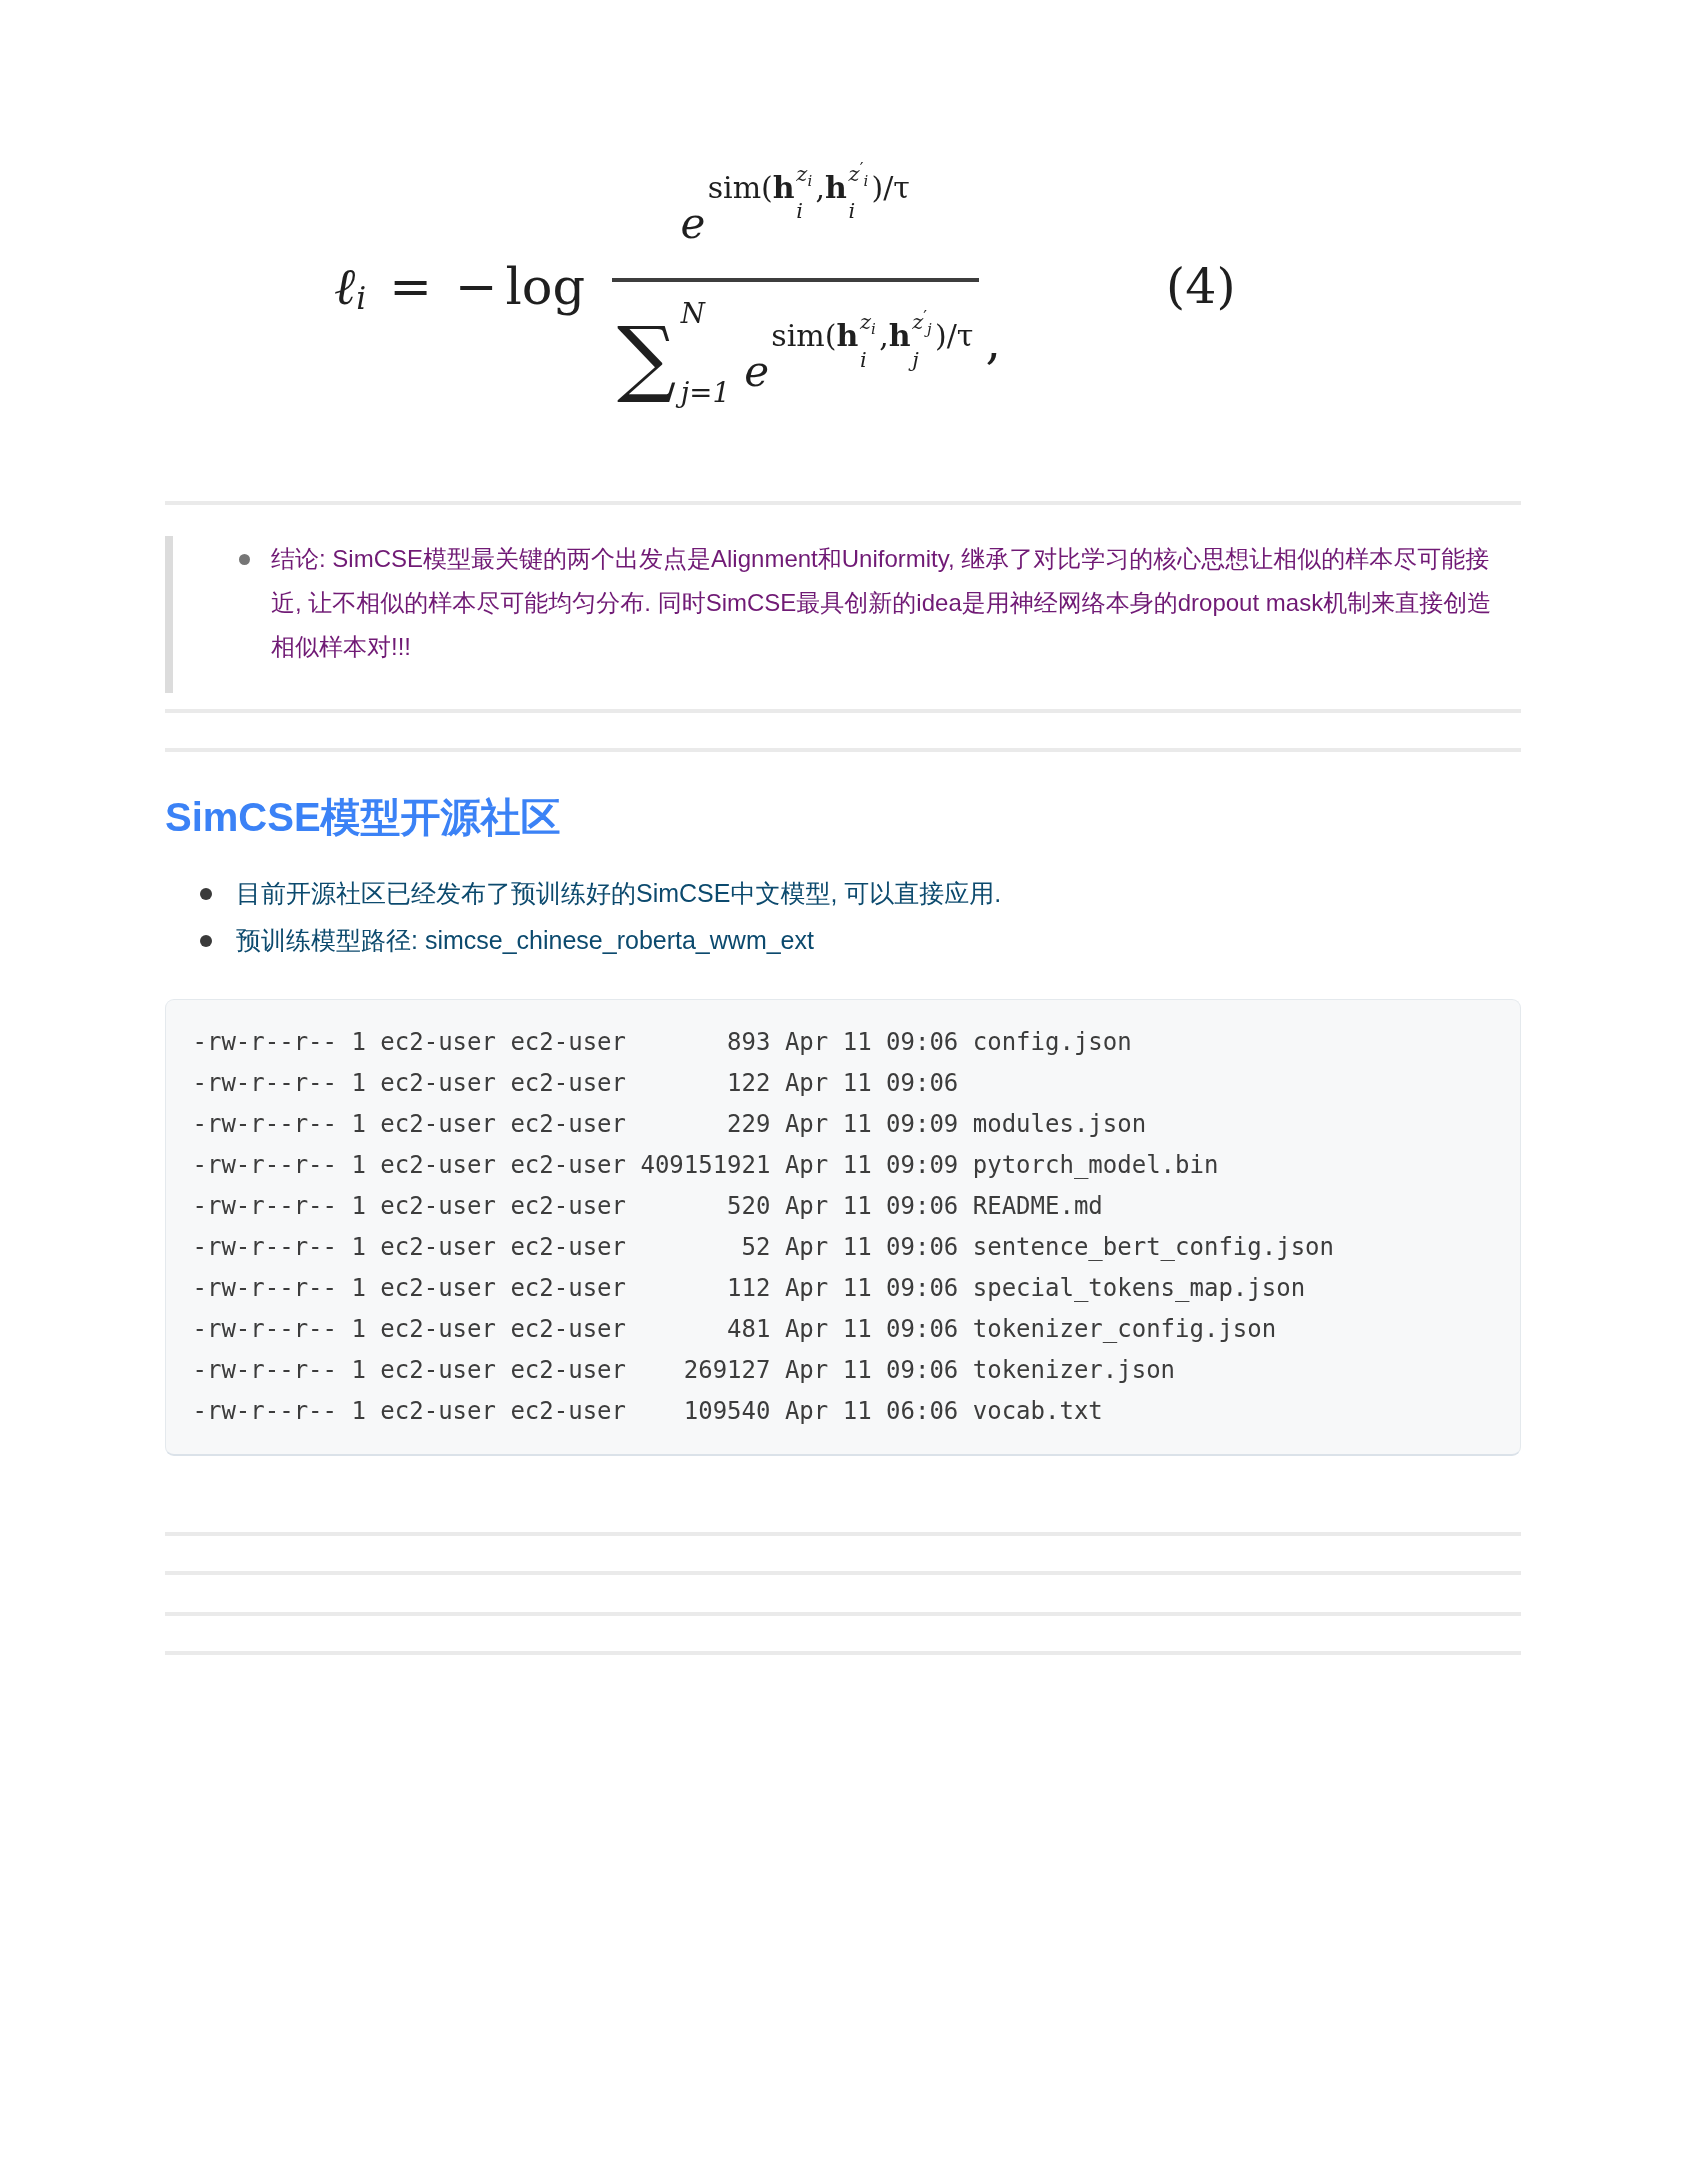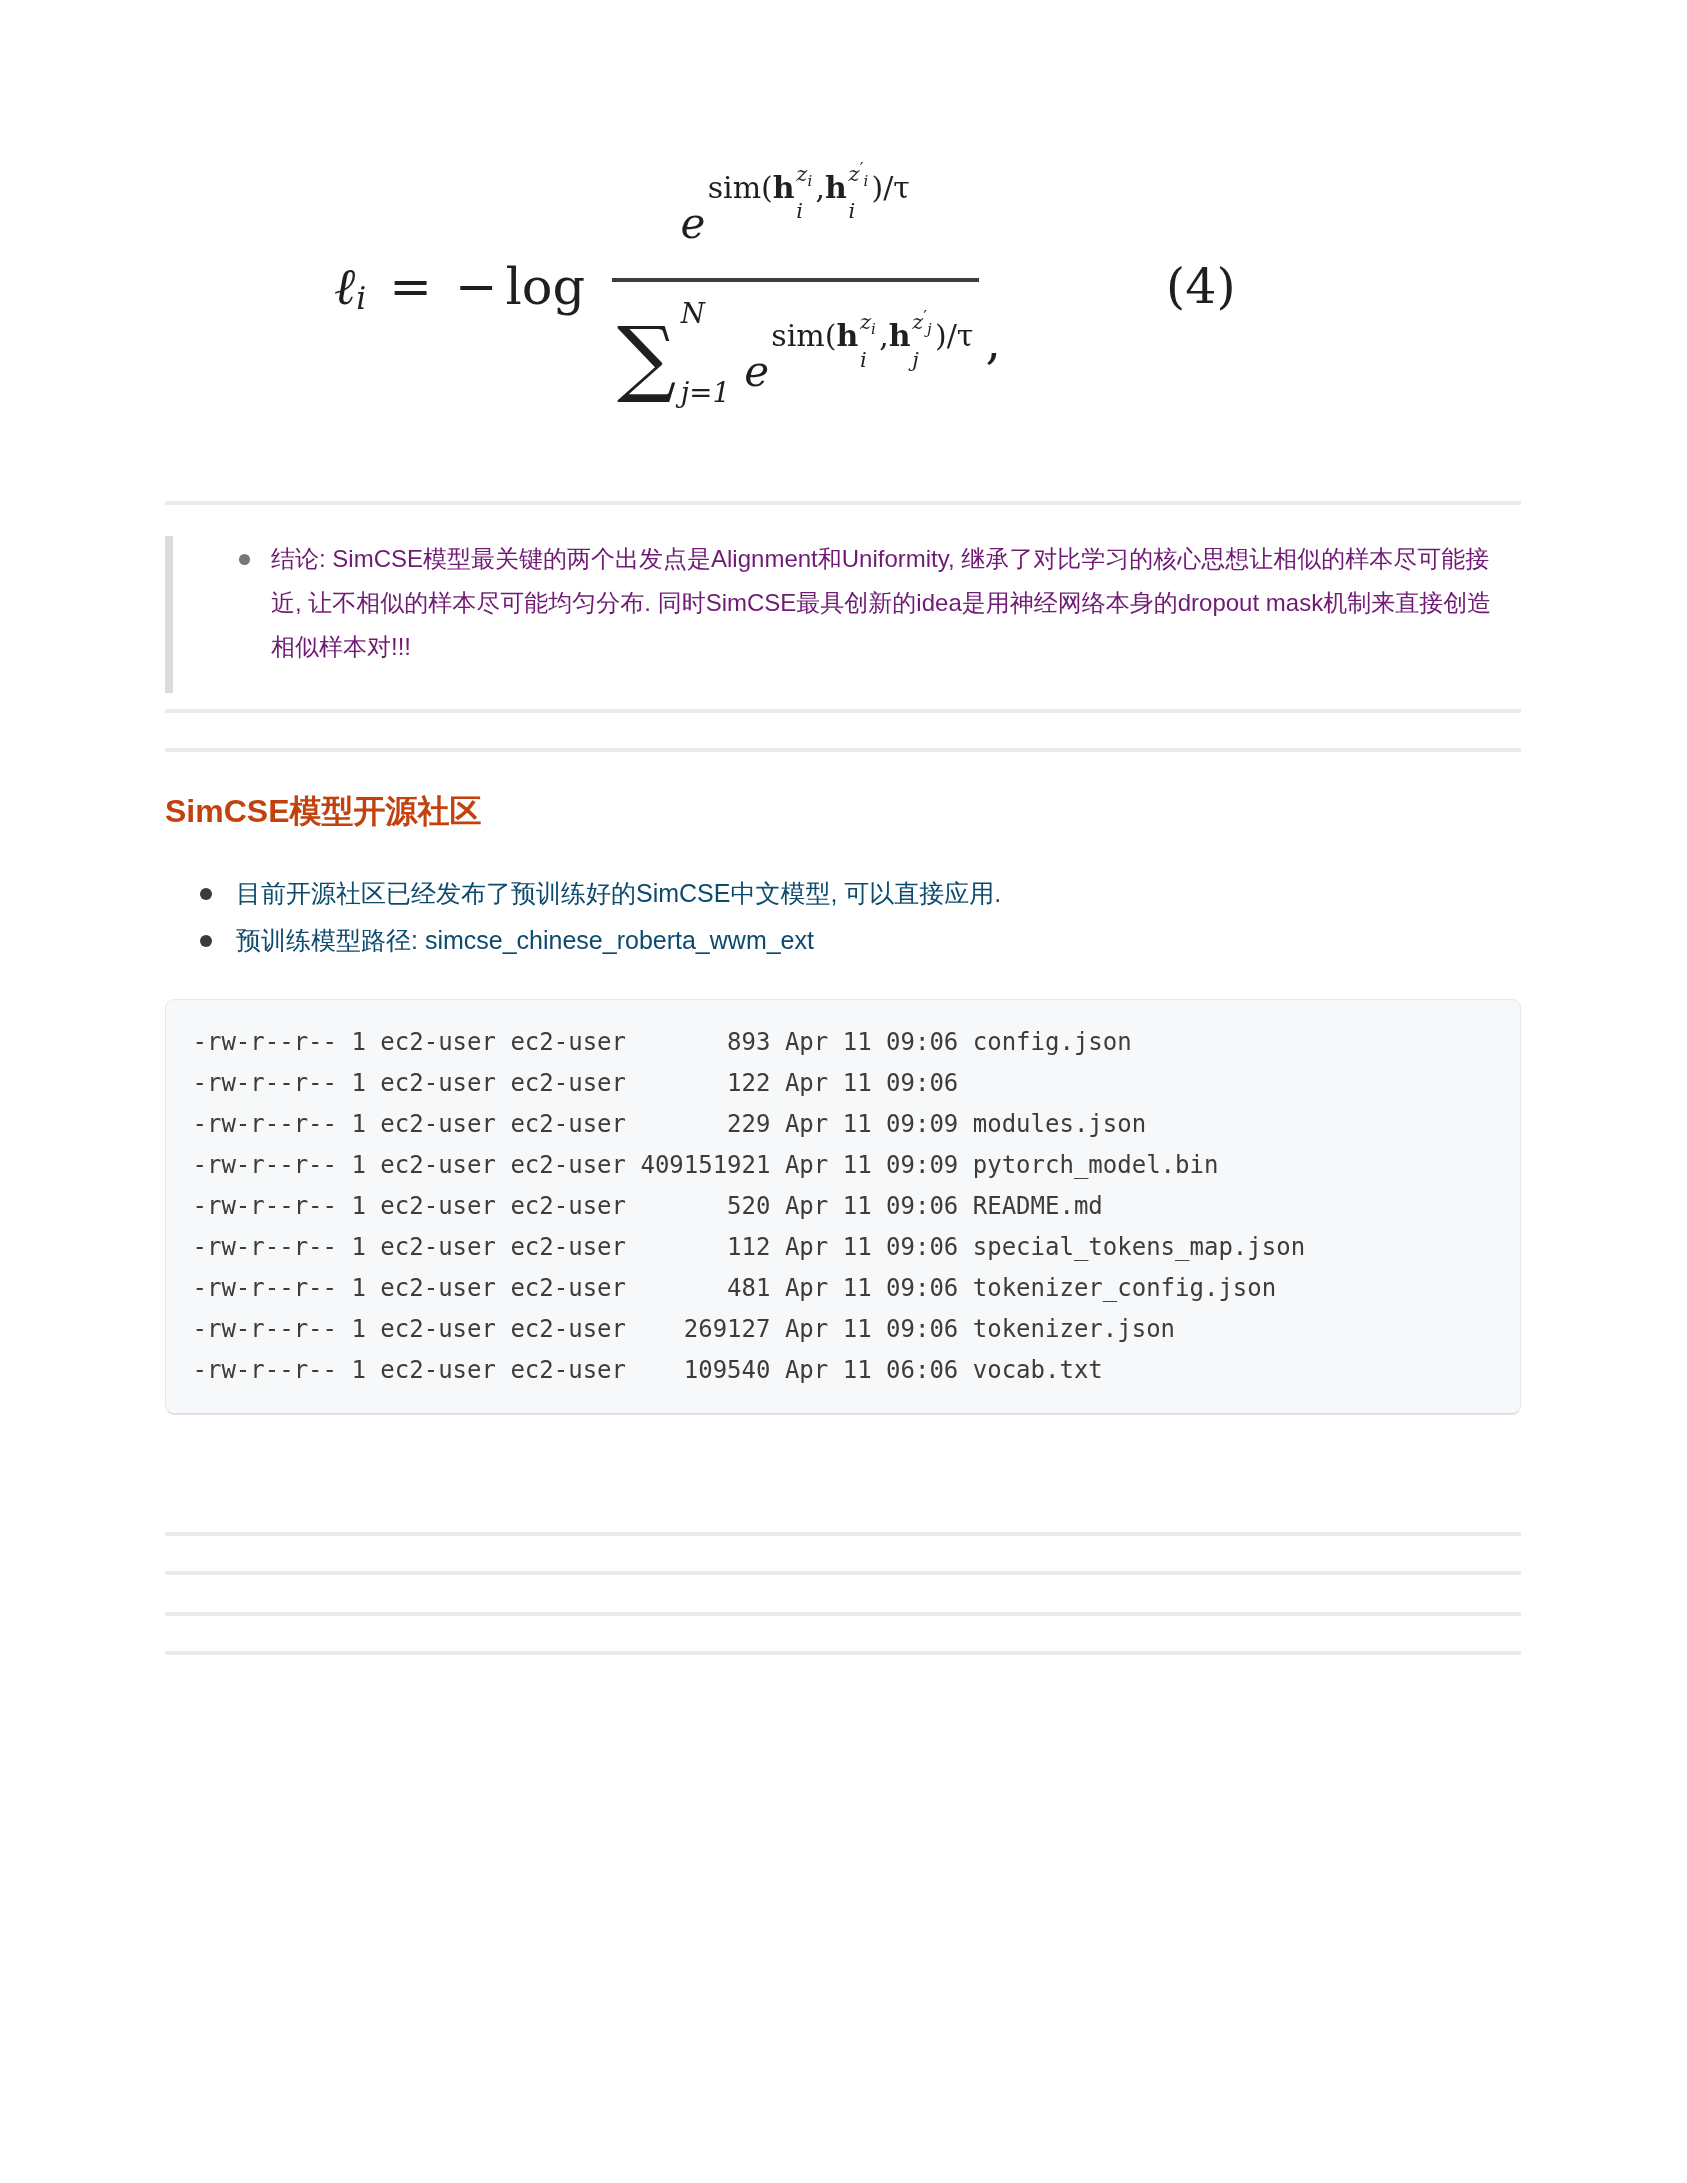--- a/index.html
+++ b/index.html
@@ -38,22 +38,22 @@
   .f-tag{font-size:49px;margin-left:165px;}
 
   
   .quote{position:absolute;left:165px;top:536px;width:1356px;min-height:157px;}
   .quote-bar{position:absolute;left:0;top:0;bottom:0;width:7.7px;background:#dcdcdc;}
   .quote-item{display:flex;margin-left:74px;padding-top:1.1px;}
   .quote-dot{flex:0 0 auto;width:11px;height:11px;border-radius:50%;background:#767676;margin-top:16.5px;}
   .quote-text{margin:0 0 0 21px;width:1235px;font-size:24px;line-height:44px;color:#701a75;}
 
   
-  .sec-title{position:absolute;left:165px;top:790px;margin:0;font-size:32px;font-weight:700;
-             color:#c2410c;letter-spacing:0;}
+  .sec-title{position:absolute;left:165px;top:790px;margin:0;font-size:40px;font-weight:700;
+             color:#3b82f6;letter-spacing:0;}
   .bullets{position:absolute;left:165px;top:870px;width:1356px;}
   .bullet-item{display:flex;height:47px;align-items:center;}
   .bullet-dot{flex:0 0 auto;width:12px;height:12px;border-radius:50%;background:#3a3a3a;margin-left:35px;}
   .bullet-text{margin:0 0 0 24px;font-size:25px;color:#0c4a6e;line-height:47px;white-space:pre;}
 
   
   .codeblock{position:absolute;left:165px;top:999px;width:1356px;box-sizing:border-box;
              background:#f7f8f9;border:1.1px solid #e4e9ed;border-bottom:2.8px solid #dbe2e9;
              border-radius:9px;padding:22px 26.5px;}
   .codeblock .line{font-family:"DejaVu Sans Mono","Liberation Mono",monospace;
@@ -115,20 +115,21 @@
       <p class="bullet-text">预训练模型路径: simcse_chinese_roberta_wwm_ext</p>
     </div>
   </div>
 
   <div class="codeblock">
     <div class="line">-rw-r--r-- 1 ec2-user ec2-user       893 Apr 11 09:06 config.json</div>
     <div class="line">-rw-r--r-- 1 ec2-user ec2-user       122 Apr 11 09:06</div>
     <div class="line">-rw-r--r-- 1 ec2-user ec2-user       229 Apr 11 09:09 modules.json</div>
     <div class="line">-rw-r--r-- 1 ec2-user ec2-user 409151921 Apr 11 09:09 pytorch_model.bin</div>
     <div class="line">-rw-r--r-- 1 ec2-user ec2-user       520 Apr 11 09:06 README.md</div>
+    <div class="line">-rw-r--r-- 1 ec2-user ec2-user        52 Apr 11 09:06 sentence_bert_config.json</div>
     <div class="line">-rw-r--r-- 1 ec2-user ec2-user       112 Apr 11 09:06 special_tokens_map.json</div>
     <div class="line">-rw-r--r-- 1 ec2-user ec2-user       481 Apr 11 09:06 tokenizer_config.json</div>
     <div class="line">-rw-r--r-- 1 ec2-user ec2-user    269127 Apr 11 09:06 tokenizer.json</div>
     <div class="line">-rw-r--r-- 1 ec2-user ec2-user    109540 Apr 11 06:06 vocab.txt</div>
   </div>
 
   <div class="rule" style="top:1532px;"></div>
   <div class="rule" style="top:1571px;"></div>
   <div class="rule" style="top:1612px;"></div>
   <div class="rule" style="top:1651px;"></div>

